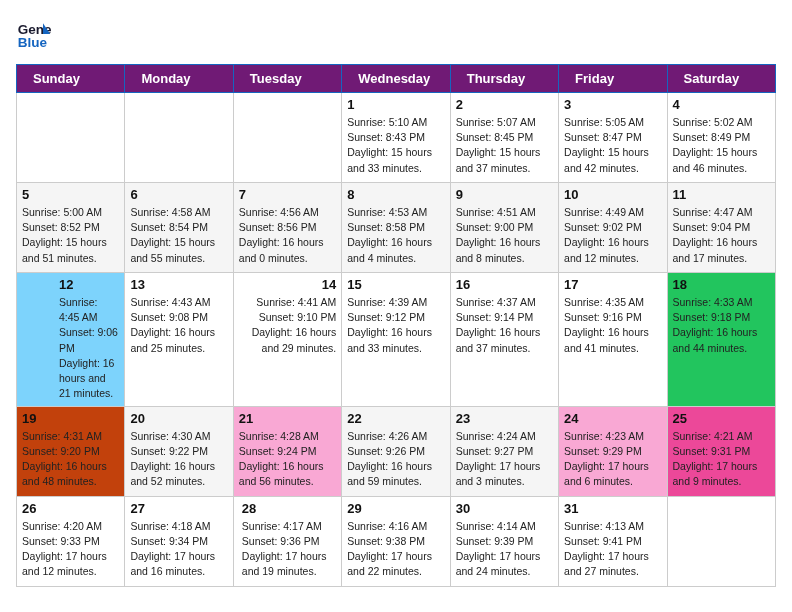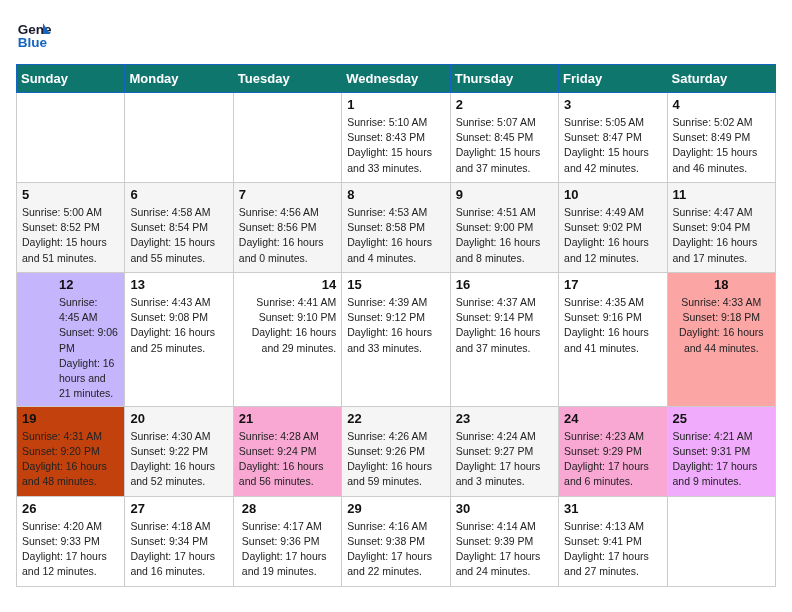--- a/index.html
+++ b/index.html
@@ -36,23 +36,23 @@
     .location {
       font-size: 16px;
       color: #333;
     }
     .calendar-table {
       width: 100%;
       border-collapse: collapse;
       font-size: 11px;
     }
     .calendar-table th {
-      background: #0f766e;
+      background: #701a75;
       color: #fff;
-      padding: 6px 4px;
+      padding: 6px 16px;
       text-align: left;
       font-size: 13px;
       font-weight: bold;
       border: 1px solid #1565c0;
     }
     .calendar-table td {
       border: 1px solid #ccc;
       vertical-align: top;
       padding: 4px 5px;
       width: calc(100% / 7);
@@ -155,21 +155,21 @@
         <td style="background: rgb(245, 245, 245);">
           <div class="day-number">10</div>
           <div class="day-info">Sunrise: 4:49 AM<br>Sunset: 9:02 PM<br>Daylight: 16 hours and 12 minutes.</div>
         </td>
         <td style="background: rgb(245, 245, 245); margin-top: 10px;">
           <div class="day-number">11</div>
           <div class="day-info">Sunrise: 4:47 AM<br>Sunset: 9:04 PM<br>Daylight: 16 hours and 17 minutes.</div>
         </td>
       </tr>
       <tr>
-        <td style="background: #c4b5fd; padding-left: 42px;">
+        <td style="background: #7dd3fc; padding-left: 42px;">
           <div class="day-number">12</div>
           <div class="day-info">Sunrise: 4:45 AM<br>Sunset: 9:06 PM<br>Daylight: 16 hours and 21 minutes.</div>
         </td>
         <td style="background: rgb(255, 255, 255);">
           <div class="day-number">13</div>
           <div class="day-info">Sunrise: 4:43 AM<br>Sunset: 9:08 PM<br>Daylight: 16 hours and 25 minutes.</div>
         </td>
         <td style="background: rgb(255, 255, 255); text-align: right;">
           <div class="day-number">14</div>
           <div class="day-info">Sunrise: 4:41 AM<br>Sunset: 9:10 PM<br>Daylight: 16 hours and 29 minutes.</div>
@@ -179,21 +179,21 @@
           <div class="day-info">Sunrise: 4:39 AM<br>Sunset: 9:12 PM<br>Daylight: 16 hours and 33 minutes.</div>
         </td>
         <td style="background: rgb(255, 255, 255);">
           <div class="day-number">16</div>
           <div class="day-info">Sunrise: 4:37 AM<br>Sunset: 9:14 PM<br>Daylight: 16 hours and 37 minutes.</div>
         </td>
         <td style="background: rgb(255, 255, 255);">
           <div class="day-number">17</div>
           <div class="day-info">Sunrise: 4:35 AM<br>Sunset: 9:16 PM<br>Daylight: 16 hours and 41 minutes.</div>
         </td>
-        <td style="background: #fca5a5; text-align: center;">
+        <td style="background: #22c55e;">
           <div class="day-number">18</div>
           <div class="day-info">Sunrise: 4:33 AM<br>Sunset: 9:18 PM<br>Daylight: 16 hours and 44 minutes.</div>
         </td>
       </tr>
       <tr>
         <td style="background: #c2410c;">
           <div class="day-number">19</div>
           <div class="day-info">Sunrise: 4:31 AM<br>Sunset: 9:20 PM<br>Daylight: 16 hours and 48 minutes.</div>
         </td>
         <td style="background: rgb(245, 245, 245); margin-left: 40px;">
@@ -209,21 +209,21 @@
           <div class="day-info">Sunrise: 4:26 AM<br>Sunset: 9:26 PM<br>Daylight: 16 hours and 59 minutes.</div>
         </td>
         <td style="background: rgb(245, 245, 245);">
           <div class="day-number">23</div>
           <div class="day-info">Sunrise: 4:24 AM<br>Sunset: 9:27 PM<br>Daylight: 17 hours and 3 minutes.</div>
         </td>
         <td style="background: #f9a8d4;">
           <div class="day-number">24</div>
           <div class="day-info">Sunrise: 4:23 AM<br>Sunset: 9:29 PM<br>Daylight: 17 hours and 6 minutes.</div>
         </td>
-        <td style="background: #f0abfc;">
+        <td style="background: #ec4899;">
           <div class="day-number">25</div>
           <div class="day-info">Sunrise: 4:21 AM<br>Sunset: 9:31 PM<br>Daylight: 17 hours and 9 minutes.</div>
         </td>
       </tr>
       <tr>
         <td style="background: rgb(255, 255, 255);">
           <div class="day-number">26</div>
           <div class="day-info">Sunrise: 4:20 AM<br>Sunset: 9:33 PM<br>Daylight: 17 hours and 12 minutes.</div>
         </td>
         <td style="background: rgb(255, 255, 255);">

